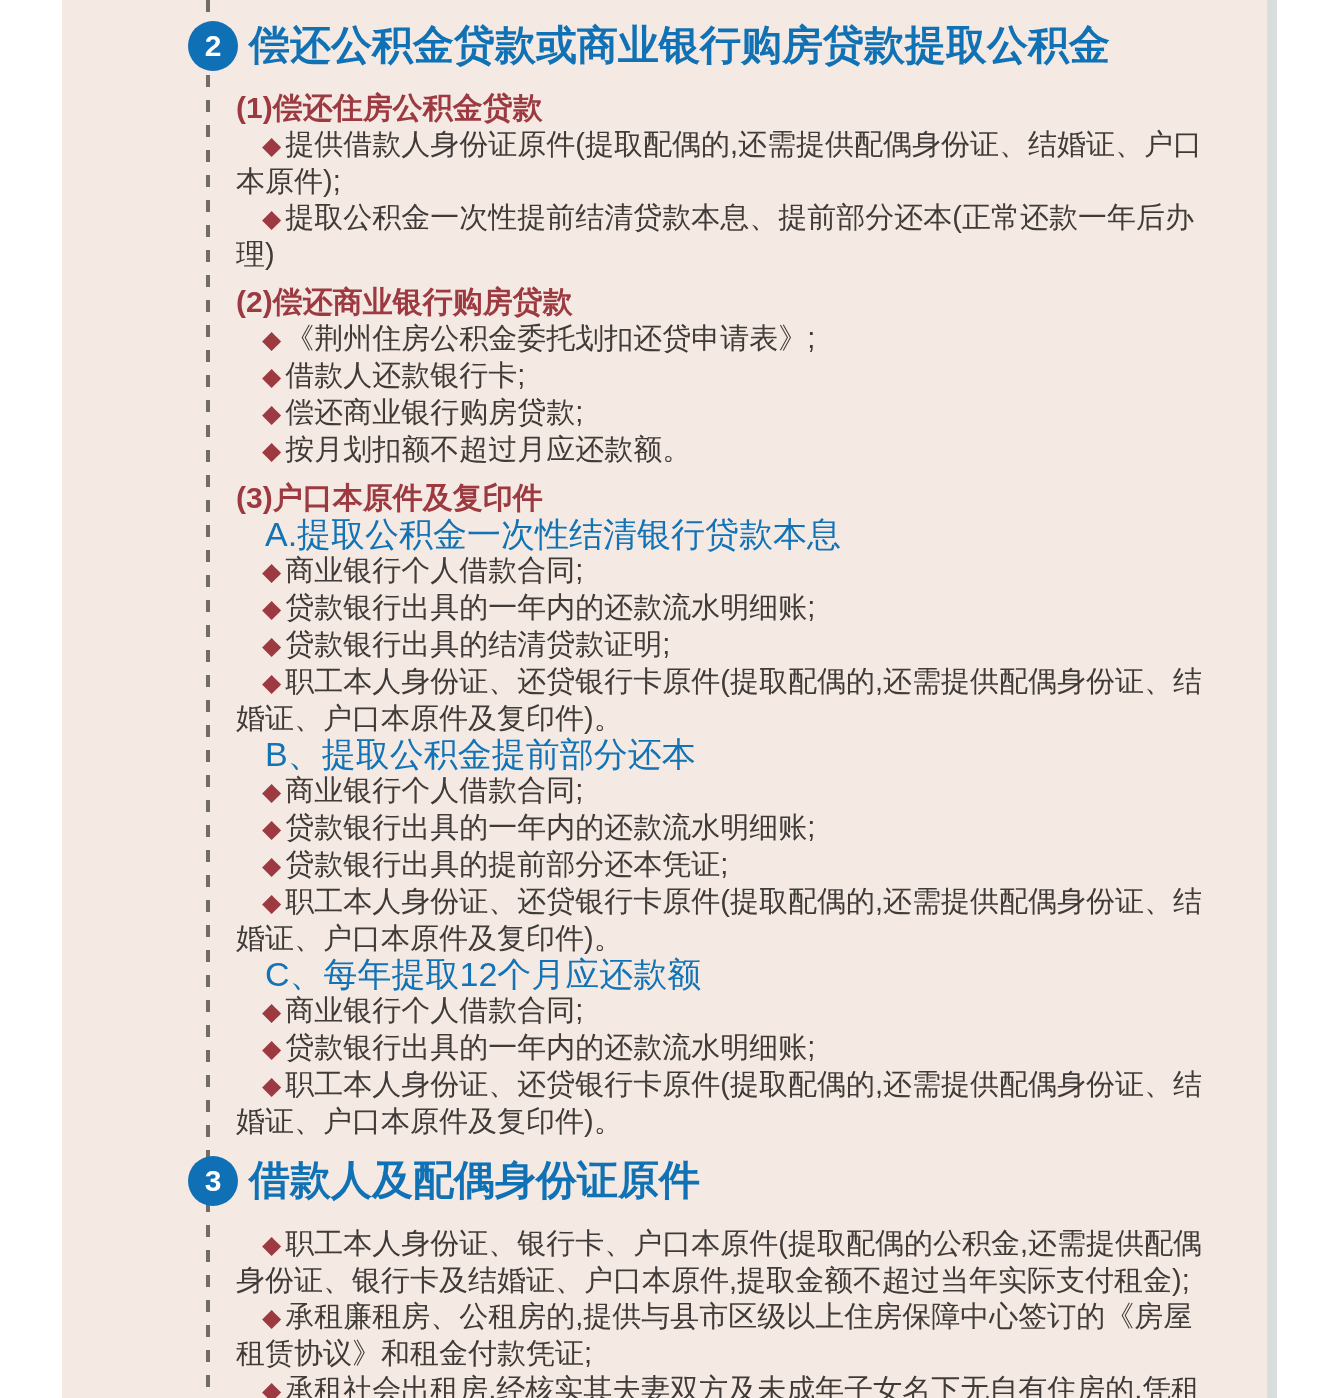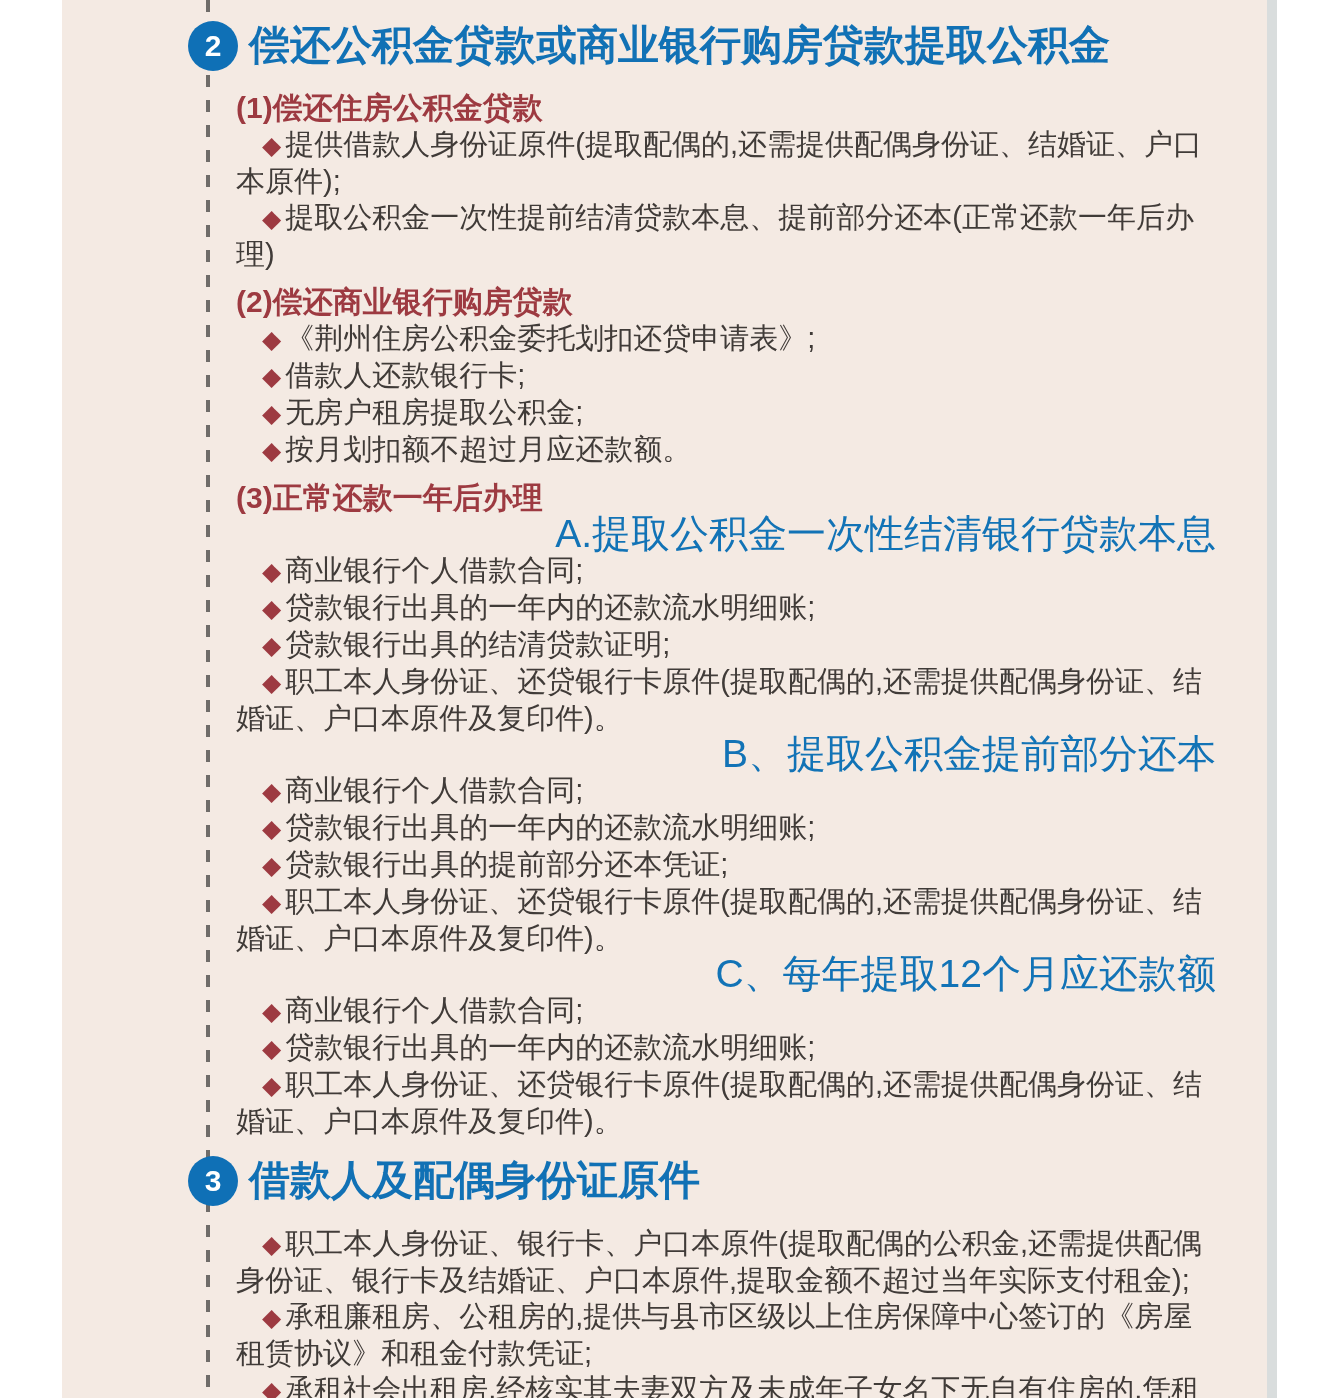--- a/index.html
+++ b/index.html
@@ -44,22 +44,22 @@
     margin: 0; font-size: 41px; font-weight: 700;
     color: #1171b5; line-height: 1.1; white-space: nowrap;
   }
   .body-col { margin-left: 174px; width: 980px; margin-top: 18px; }
   .red-head {
     margin: 12px 0 0 0; font-size: 30px; font-weight: 700;
     color: #9d3a41; line-height: 36px;
   }
   .sub-first .red-head { margin-top: 4px; }
   .abc-head {
-    margin: 0 0 0 29px; font-size: 39px; font-weight: 400;
-    color: #1273b6; line-height: 36px; text-align: right;
+    margin: 0 0 0 29px; font-size: 34px; font-weight: 400;
+    color: #1273b6; line-height: 36px;
   }
   .bullet {
     margin: 0; font-size: 29px; line-height: 36px;
     color: #403b38; text-indent: 26px;
   }
   .dia {
     color: #9d3a41; font-size: 25px; margin-right: 4px;
     font-style: normal;
   }
 </style>
@@ -82,26 +82,26 @@
         <div class="sub sub-first">
           <h3 class="red-head"><span>(1)</span><span>偿还住房公积金贷款</span></h3>
           <p class="bullet"><span class="dia">◆</span><span>提供借款人身份证原件(提取配偶的,还需提供配偶身份证、结婚证、户口本原件);</span></p>
           <p class="bullet"><span class="dia">◆</span><span>提取公积金一次性提前结清贷款本息、提前部分还本(正常还款一年后办理)</span></p>
         </div>
 
         <div class="sub">
           <h3 class="red-head"><span>(2)</span><span>偿还商业银行购房贷款</span></h3>
           <p class="bullet"><span class="dia">◆</span><span>《荆州住房公积金委托划扣还贷申请表》;</span></p>
           <p class="bullet"><span class="dia">◆</span><span>借款人还款银行卡;</span></p>
-          <p class="bullet"><span class="dia">◆</span><span>无房户租房提取公积金;</span></p>
+          <p class="bullet"><span class="dia">◆</span><span>偿还商业银行购房贷款;</span></p>
           <p class="bullet"><span class="dia">◆</span><span>按月划扣额不超过月应还款额。</span></p>
         </div>
 
         <div class="sub">
-          <h3 class="red-head"><span>(3)</span><span>正常还款一年后办理</span></h3>
+          <h3 class="red-head"><span>(3)</span><span>户口本原件及复印件</span></h3>
 
           <div>
             <h4 class="abc-head">A.提取公积金一次性结清银行贷款本息</h4>
             <p class="bullet"><span class="dia">◆</span><span>商业银行个人借款合同;</span></p>
             <p class="bullet"><span class="dia">◆</span><span>贷款银行出具的一年内的还款流水明细账;</span></p>
             <p class="bullet"><span class="dia">◆</span><span>贷款银行出具的结清贷款证明;</span></p>
             <p class="bullet"><span class="dia">◆</span><span>职工本人身份证、还贷银行卡原件(提取配偶的,还需提供配偶身份证、结婚证、户口本原件及复印件)。</span></p>
           </div>
 
           <div>

